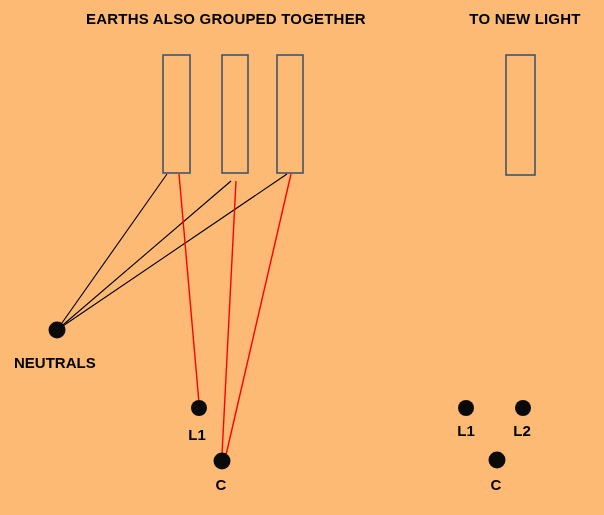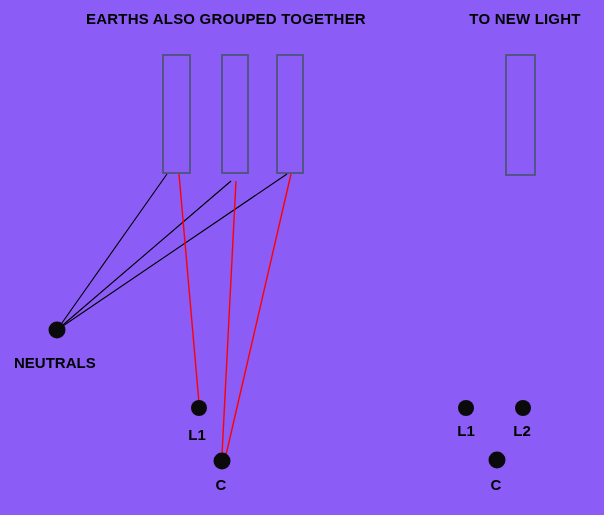--- a/index.html
+++ b/index.html
@@ -4,21 +4,21 @@
 <style>
   html, body {
     margin: 0;
     padding: 0;
     background: #ffffff;
   }
   .canvas {
     position: relative;
     width: 604px;
     height: 515px;
-    background: #8b5cf6;
+    background: #fdba74;
     overflow: hidden;
     font-family: "Liberation Sans", "DejaVu Sans", sans-serif;
   }
   svg { display: block; }
   text {
     font-family: "Liberation Sans", "DejaVu Sans", sans-serif;
     fill: #000000;
   }
   .title-text {
     font-size: 15px;

